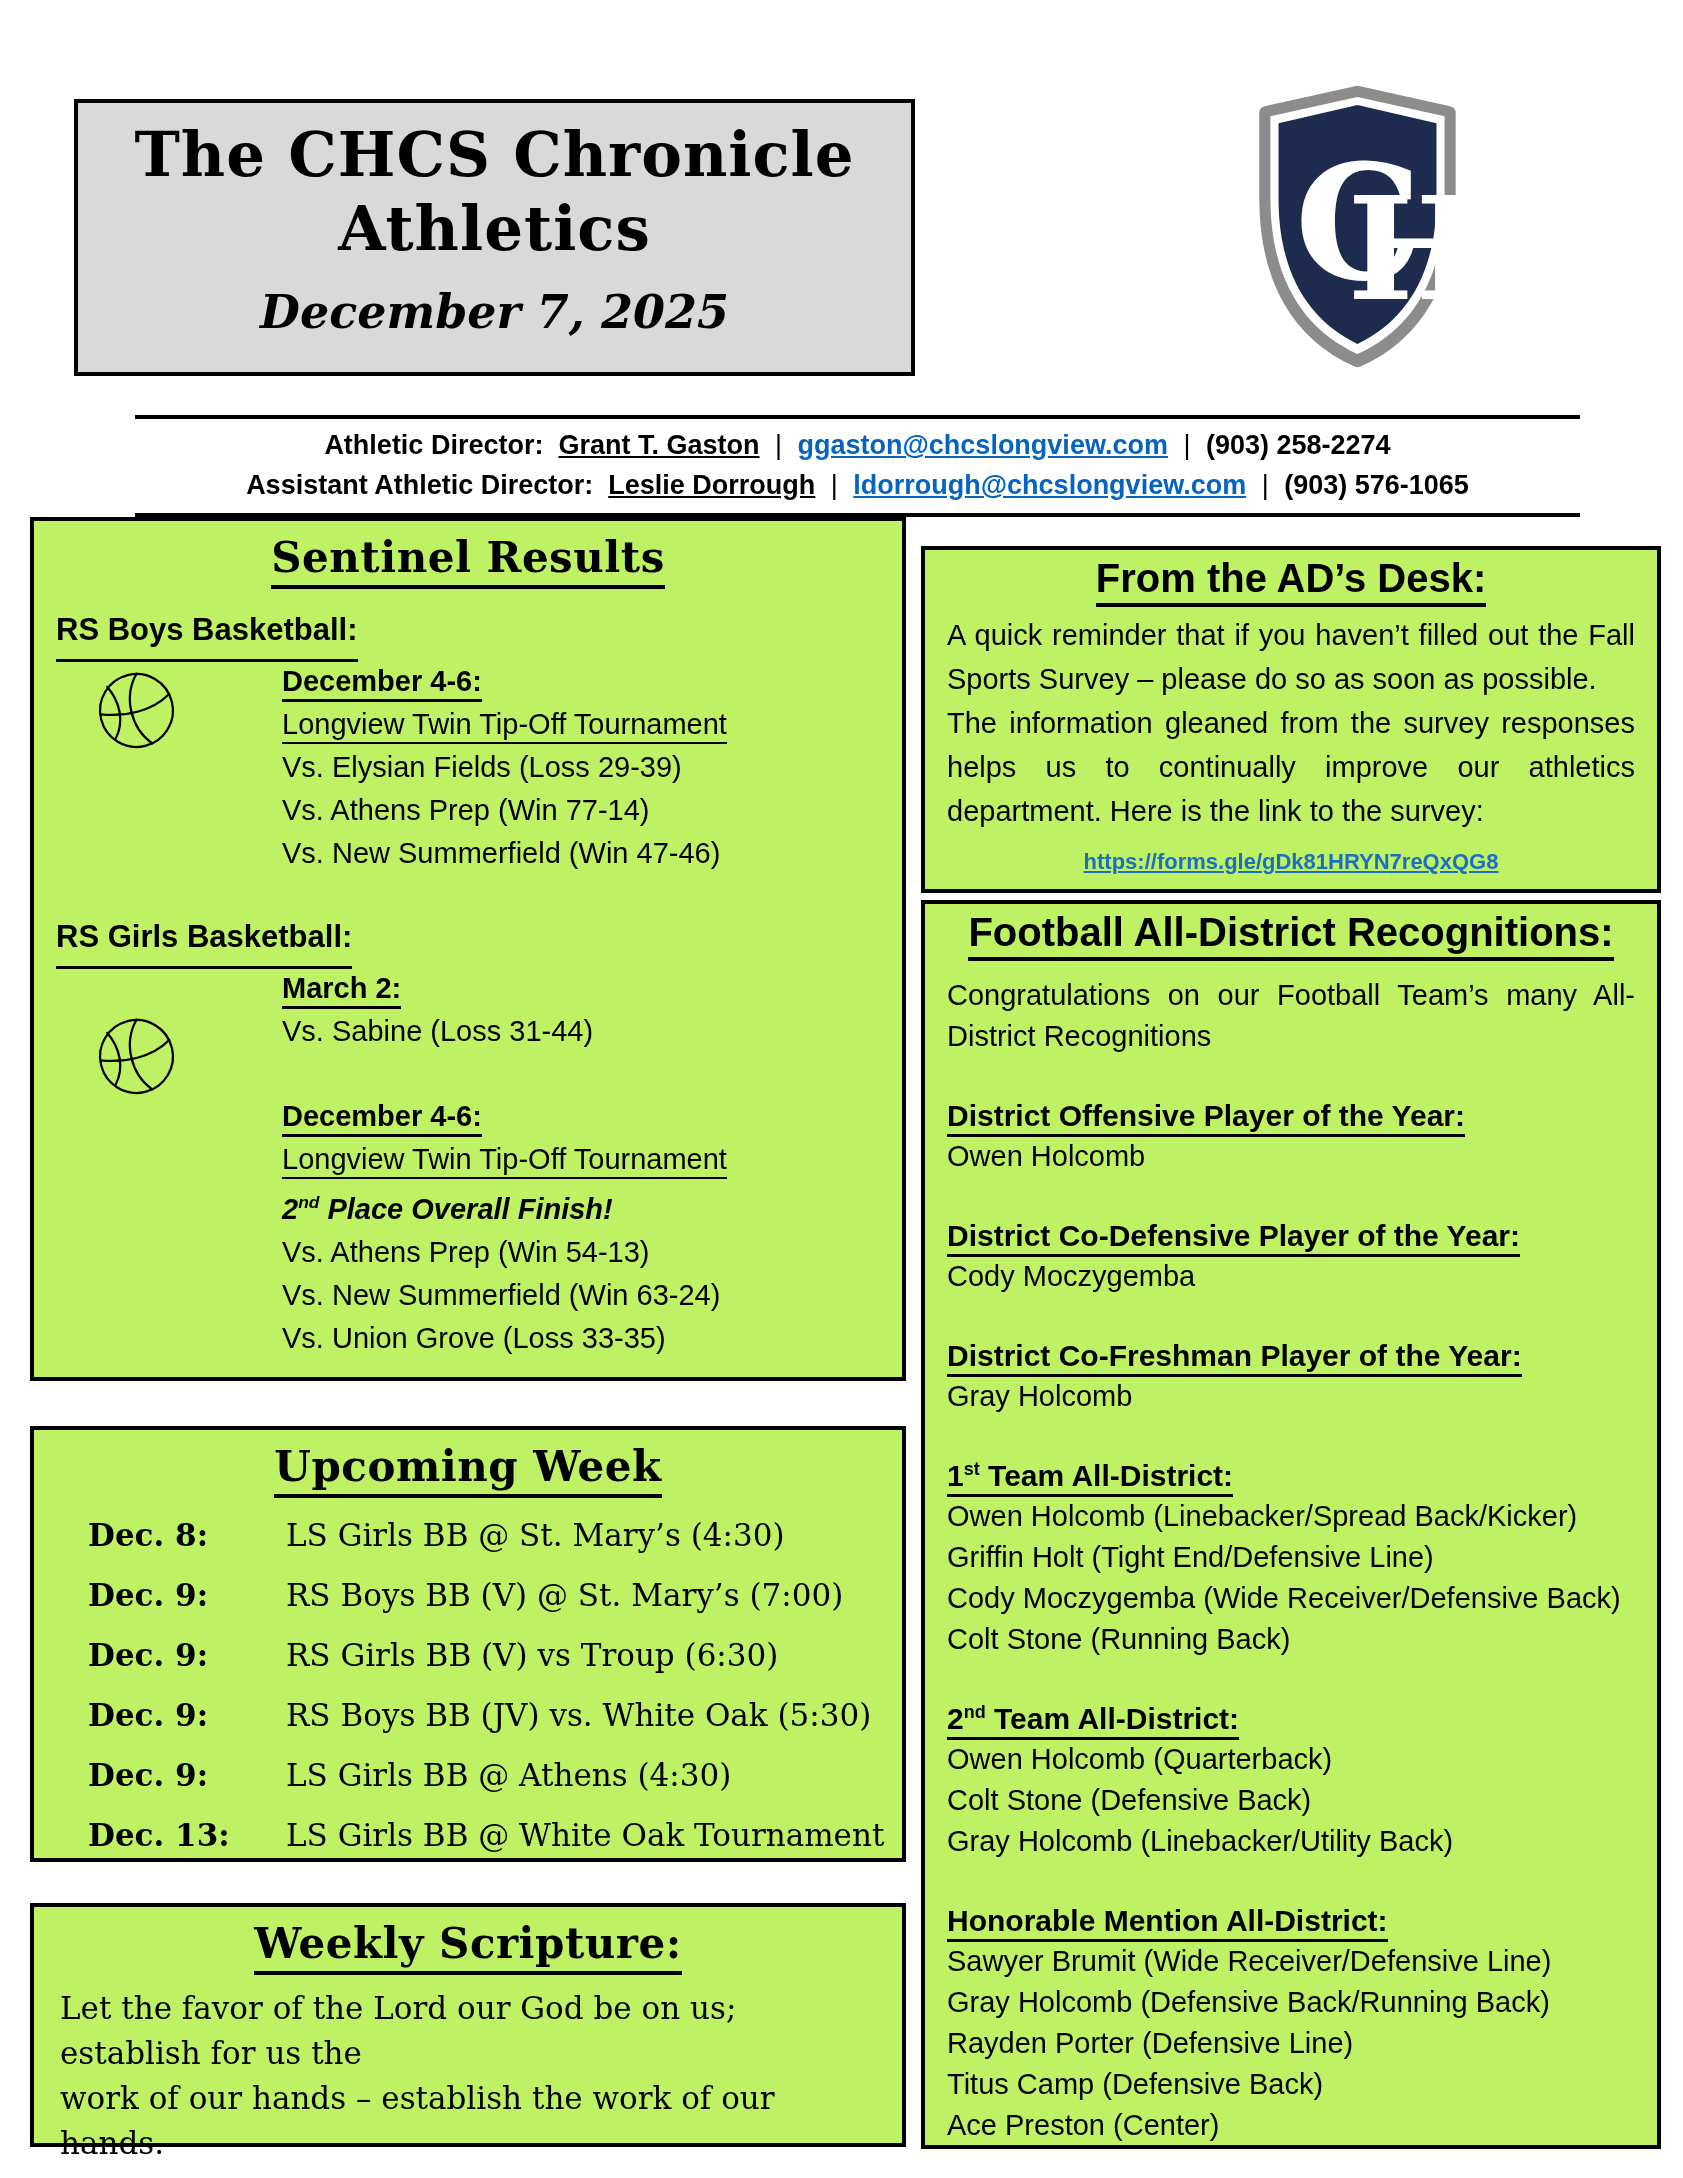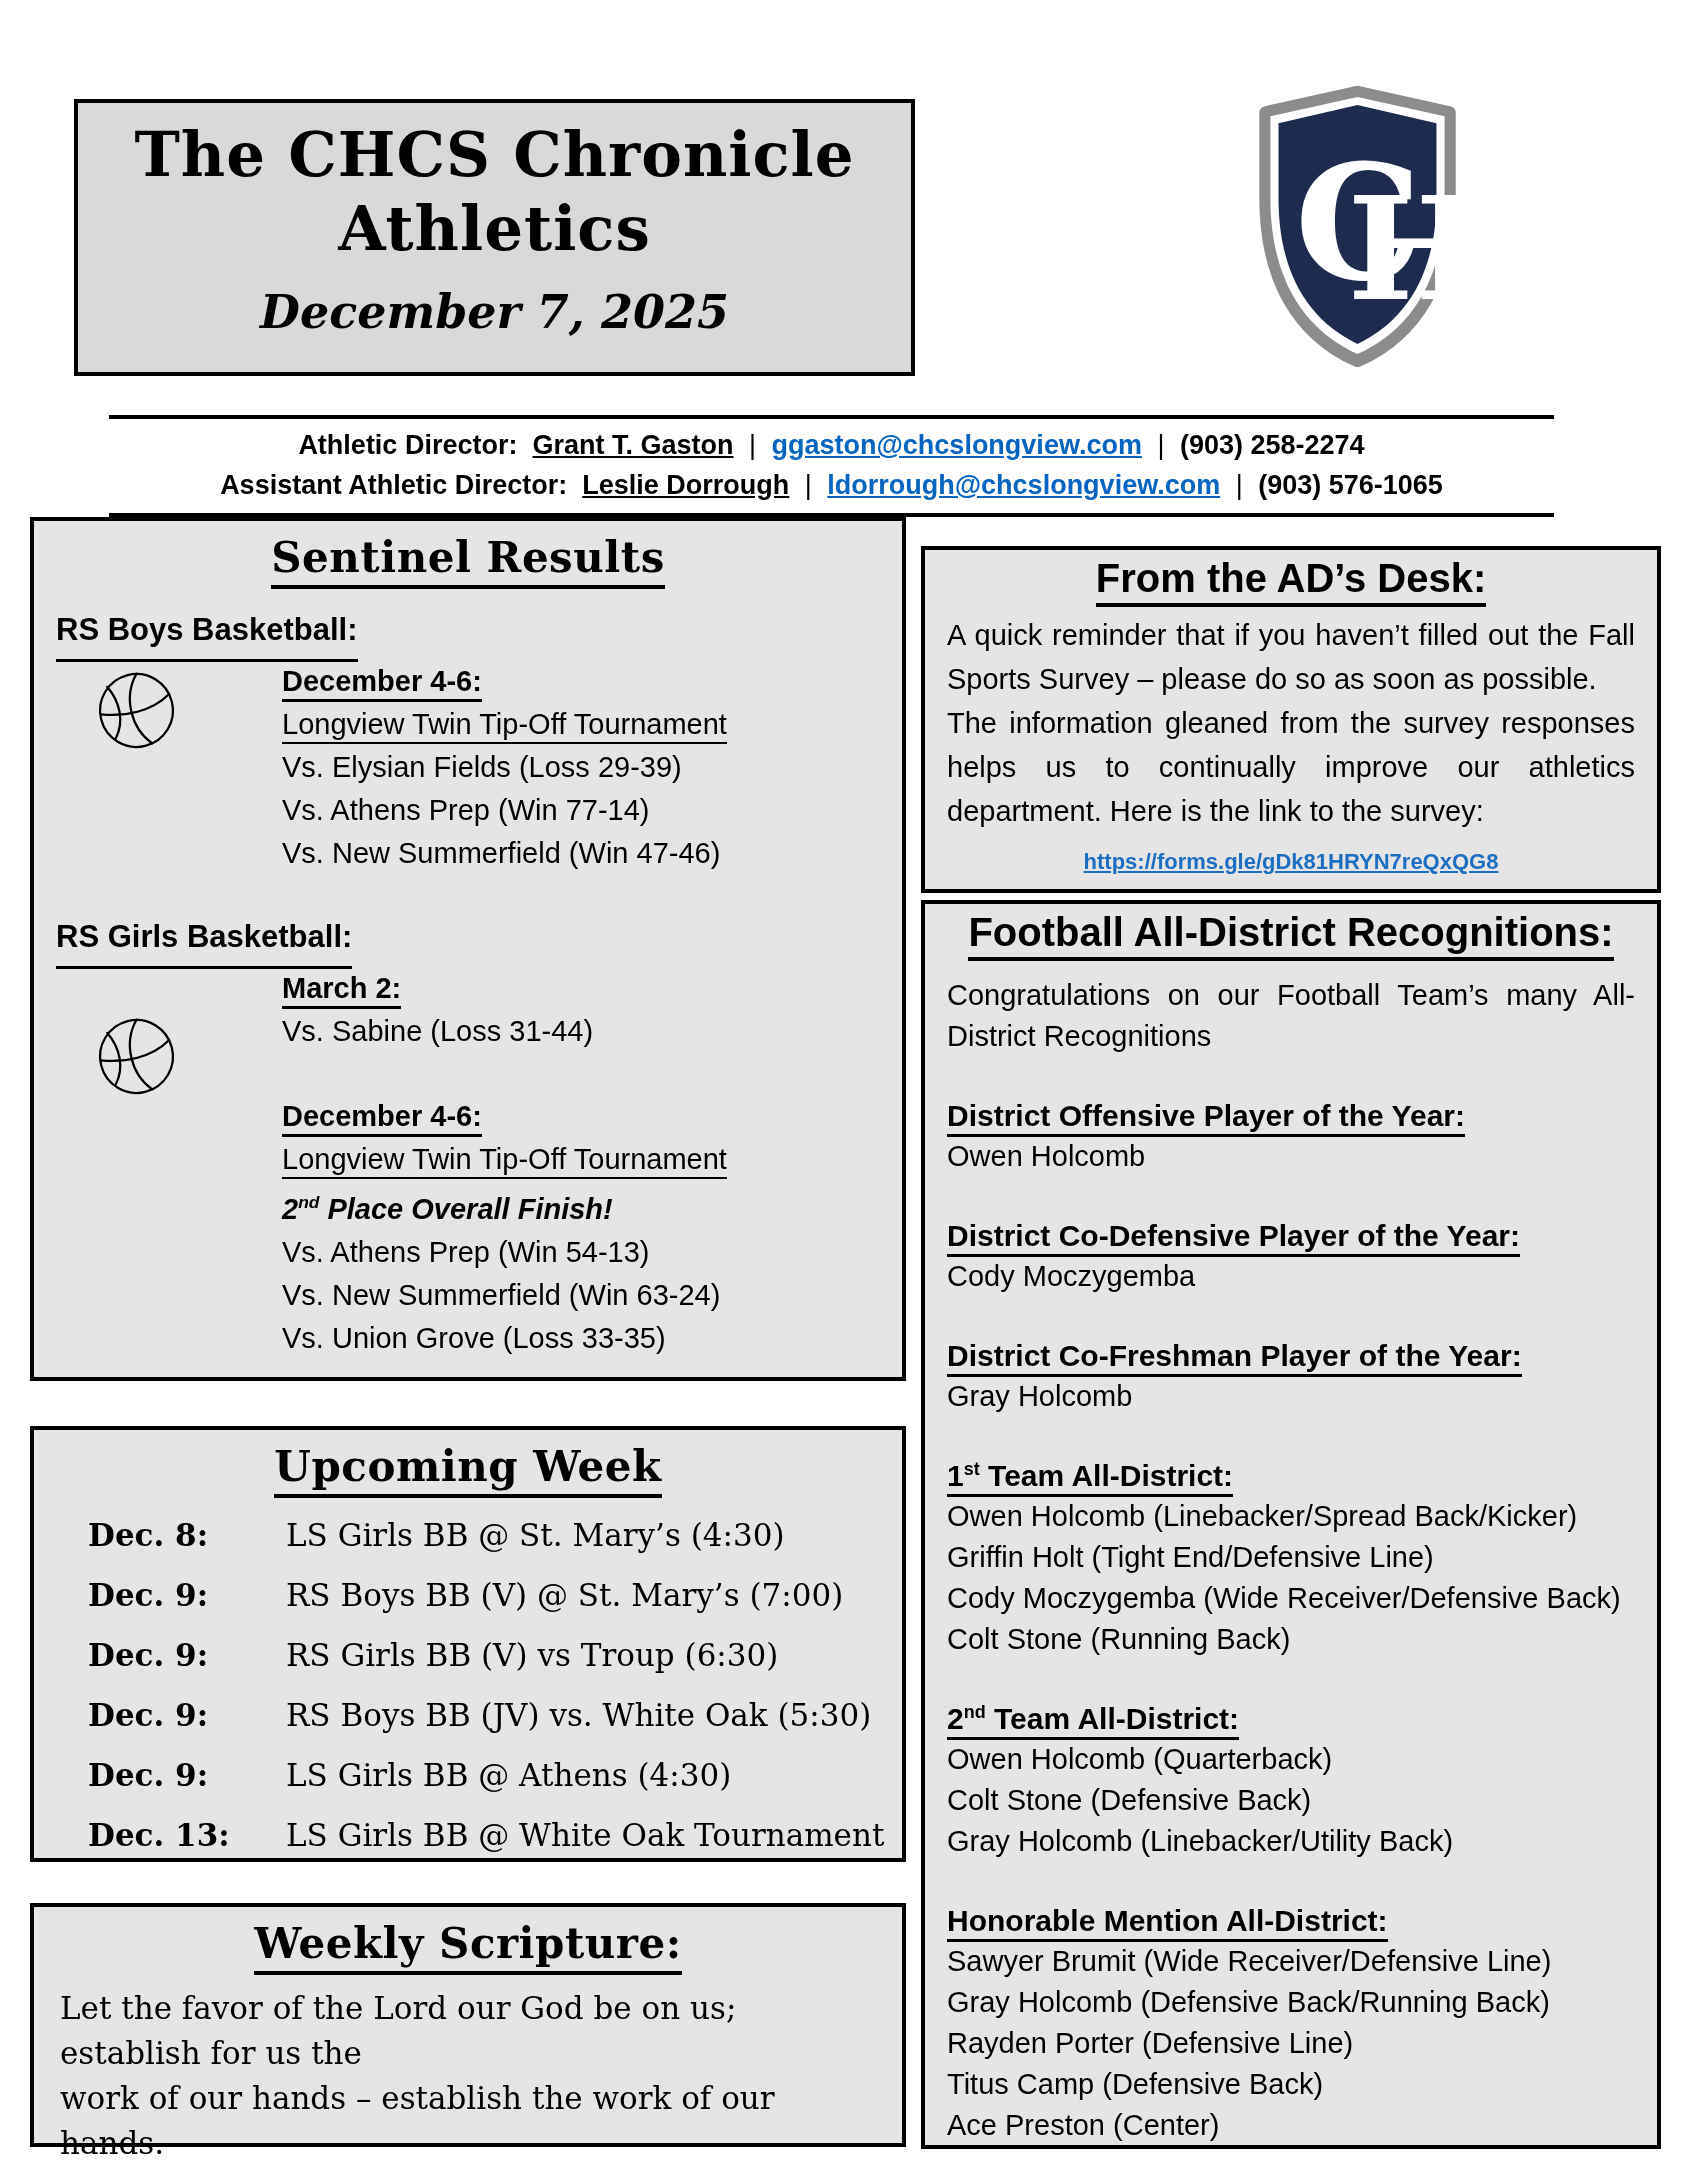--- a/index.html
+++ b/index.html
@@ -12,29 +12,29 @@
               border:4px solid #000;text-align:center;}
   .hdr-title{font-family:"DejaVu Serif",serif;font-weight:bold;font-size:61px;
              line-height:1.05;margin-top:20px;letter-spacing:1px;}
   .hdr-title2{font-family:"DejaVu Serif",serif;font-weight:bold;font-size:61px;
               line-height:1.05;margin-top:10px;letter-spacing:1px;}
   .hdr-date{font-family:"DejaVu Serif",serif;font-weight:bold;font-style:italic;
             font-size:46px;margin-top:24px;}
   .logo{left:1236px;top:79px;width:243px;height:295px;}
 
   
-  .contact{left:109px;top:415px;width:1445px;text-align:center;}
+  .contact{left:135px;top:415px;width:1445px;text-align:center;}
   .rule{height:4px;background:#000;}
   .contact-lines{padding:6px 0 8px 0;font-size:27px;font-weight:700;line-height:40px;}
   .cname{text-decoration:underline;}
   .cemail{color:#0563C1;text-decoration:underline;cursor:pointer;}
   .csep{padding:0 8px;font-weight:400;}
 
   
-  .panel{border:4px solid #000;background:#e5e5e5;}
+  .panel{border:4px solid #000;background:#bef264;}
   .ptitle{ text-align:center;margin-top:12px;font-family:"DejaVu Serif",serif;
            font-weight:bold;font-size:42px;letter-spacing:0.5px;}
   .ptitle .ul{border-bottom:4px solid #000;padding-bottom:3px;}
   .ptitle-sans{text-align:center;margin-top:6px;font-weight:700;font-size:40px;}
   .ptitle-sans .ul{border-bottom:4px solid #000;padding-bottom:3px;}
 
   
   #sentinel{left:30px;top:517px;width:876px;height:864px;}
   .team-h{margin:30px 0 0 22px;font-size:31px;font-weight:700;}
   .team-h .ul{border-bottom:3px solid #000;padding-bottom:12px;}

